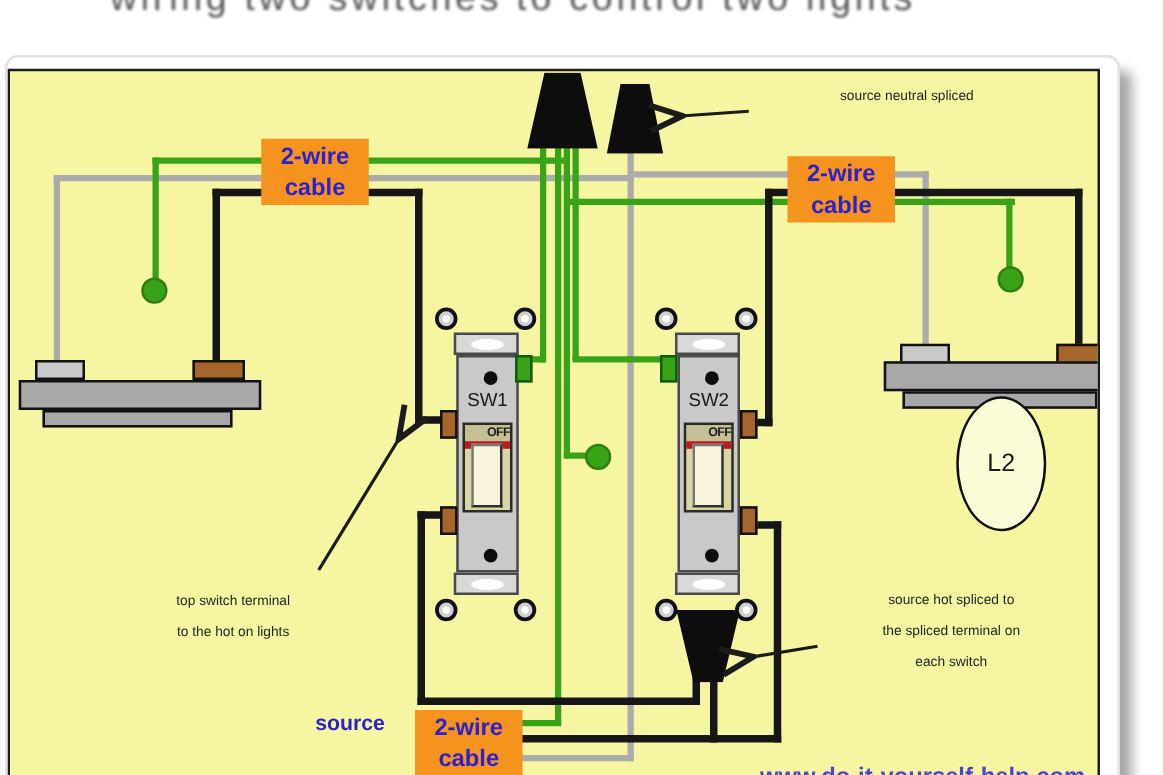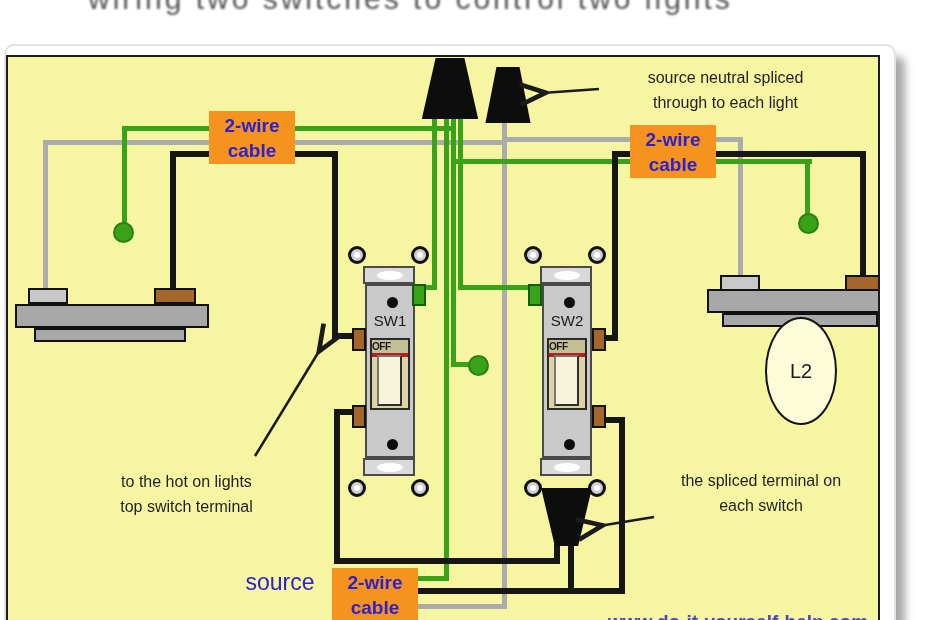--- a/index.html
+++ b/index.html
@@ -42,31 +42,31 @@
   
   .sw-body{position:absolute;width:50px;height:174px;background:var(--switch_gray);
     border:2px solid #4a4a4a}
   .sw-ear{position:absolute;width:52px;height:18px;background:#d9d9d9;border:2px solid #4a4a4a}
   .sw-slot{position:absolute;left:12px;top:3px;width:26px;height:9px;background:#fff;border-radius:50%}
   .screw{position:absolute;width:18px;height:18px;border:3px solid #101010;border-radius:50%;background:#cfcfcf}
   .screw i{display:block;width:6px;height:6px;margin:3px auto 0;background:#fff;border-radius:50%}
   .sw-dot{position:absolute;width:11px;height:11px;background:#0d0d0d;border-radius:50%}
   .sw-label{position:absolute;width:100%;text-align:center;font-size:15px;color:#1a1a1a}
   .toggle{position:absolute;width:40px;height:72px;background:#dbd5a6;border:2px solid #2a2a2a}
-  .off{display:block;text-align:left;font-size:10px;font-weight:bold;color:#1c1c1c;
-    letter-spacing:-.5px;background:rgba(0,0,0,.10);border-bottom:4px solid #b91c1c;padding:1px 0}
+  .off{display:block;text-align:right;font-size:10px;font-weight:bold;color:#1c1c1c;
+    letter-spacing:-.5px;background:rgba(0,0,0,.10);border-bottom:6px solid #b91c1c;padding:1px 0}
   .knob{position:absolute;left:5px;top:15px;width:25px;height:51px;background:#f7f4da;
     border:2px solid #777;border-right-color:#2e2e2e;border-bottom-color:#2e2e2e}
 
   
   .cable-tag{position:absolute;width:86px;height:53px;background:var(--orange);
     color:var(--label_blue);font-weight:bold;font-size:19px;text-align:center;line-height:25px;padding-top:2px}
 
-  .note{position:absolute;color:var(--note_text);font-size:16px;line-height:25px;text-align:center}
-  #source-label{position:absolute;color:var(--label_blue);font-weight:normal;font-size:23px}
+  .note{position:absolute;color:var(--note_text);font-size:11px;line-height:25px;text-align:center}
+  #source-label{position:absolute;color:var(--label_blue);font-weight:bold;font-size:17px}
   #watermark{position:absolute;color:var(--watermark_blue);font-weight:bold;font-size:19px}
 
   #arrow-layer{position:absolute;left:0;top:0;width:870px;height:565px;pointer-events:none}
 </style>
 </head>
 <body>
 
 <div id="page-title">wiring two switches to control two lights</div>
 
 <div id="card">
@@ -204,27 +204,27 @@
       <div>2-wire</div>
       <div>cable</div>
     </div>
     <div class="cable-tag" style="left:324px;top:511px">
       <div>2-wire</div>
       <div>cable</div>
     </div>
 
     <div class="note" style="left:600px;top:8px;width:235px">
       <div>source neutral spliced</div>
-      <div>through to each light</div>
     </div>
     <div class="note" style="left:76px;top:412px;width:205px">
+      <div>top switch terminal</div>
       <div>to the hot on lights</div>
-      <div>top switch terminal</div>
     </div>
     <div class="note" style="left:638px;top:411px;width:230px">
+      <div>source hot spliced to</div>
       <div>the spliced terminal on</div>
       <div>each switch</div>
     </div>
 
     <div id="source-label" style="left:232px;top:512px;width:80px;text-align:center">source</div>
 
     <div id="watermark" style="left:600px;top:554px;width:285px">www.do-it-yourself-help.com</div>
 
     <svg id="arrow-layer">
       <defs>

